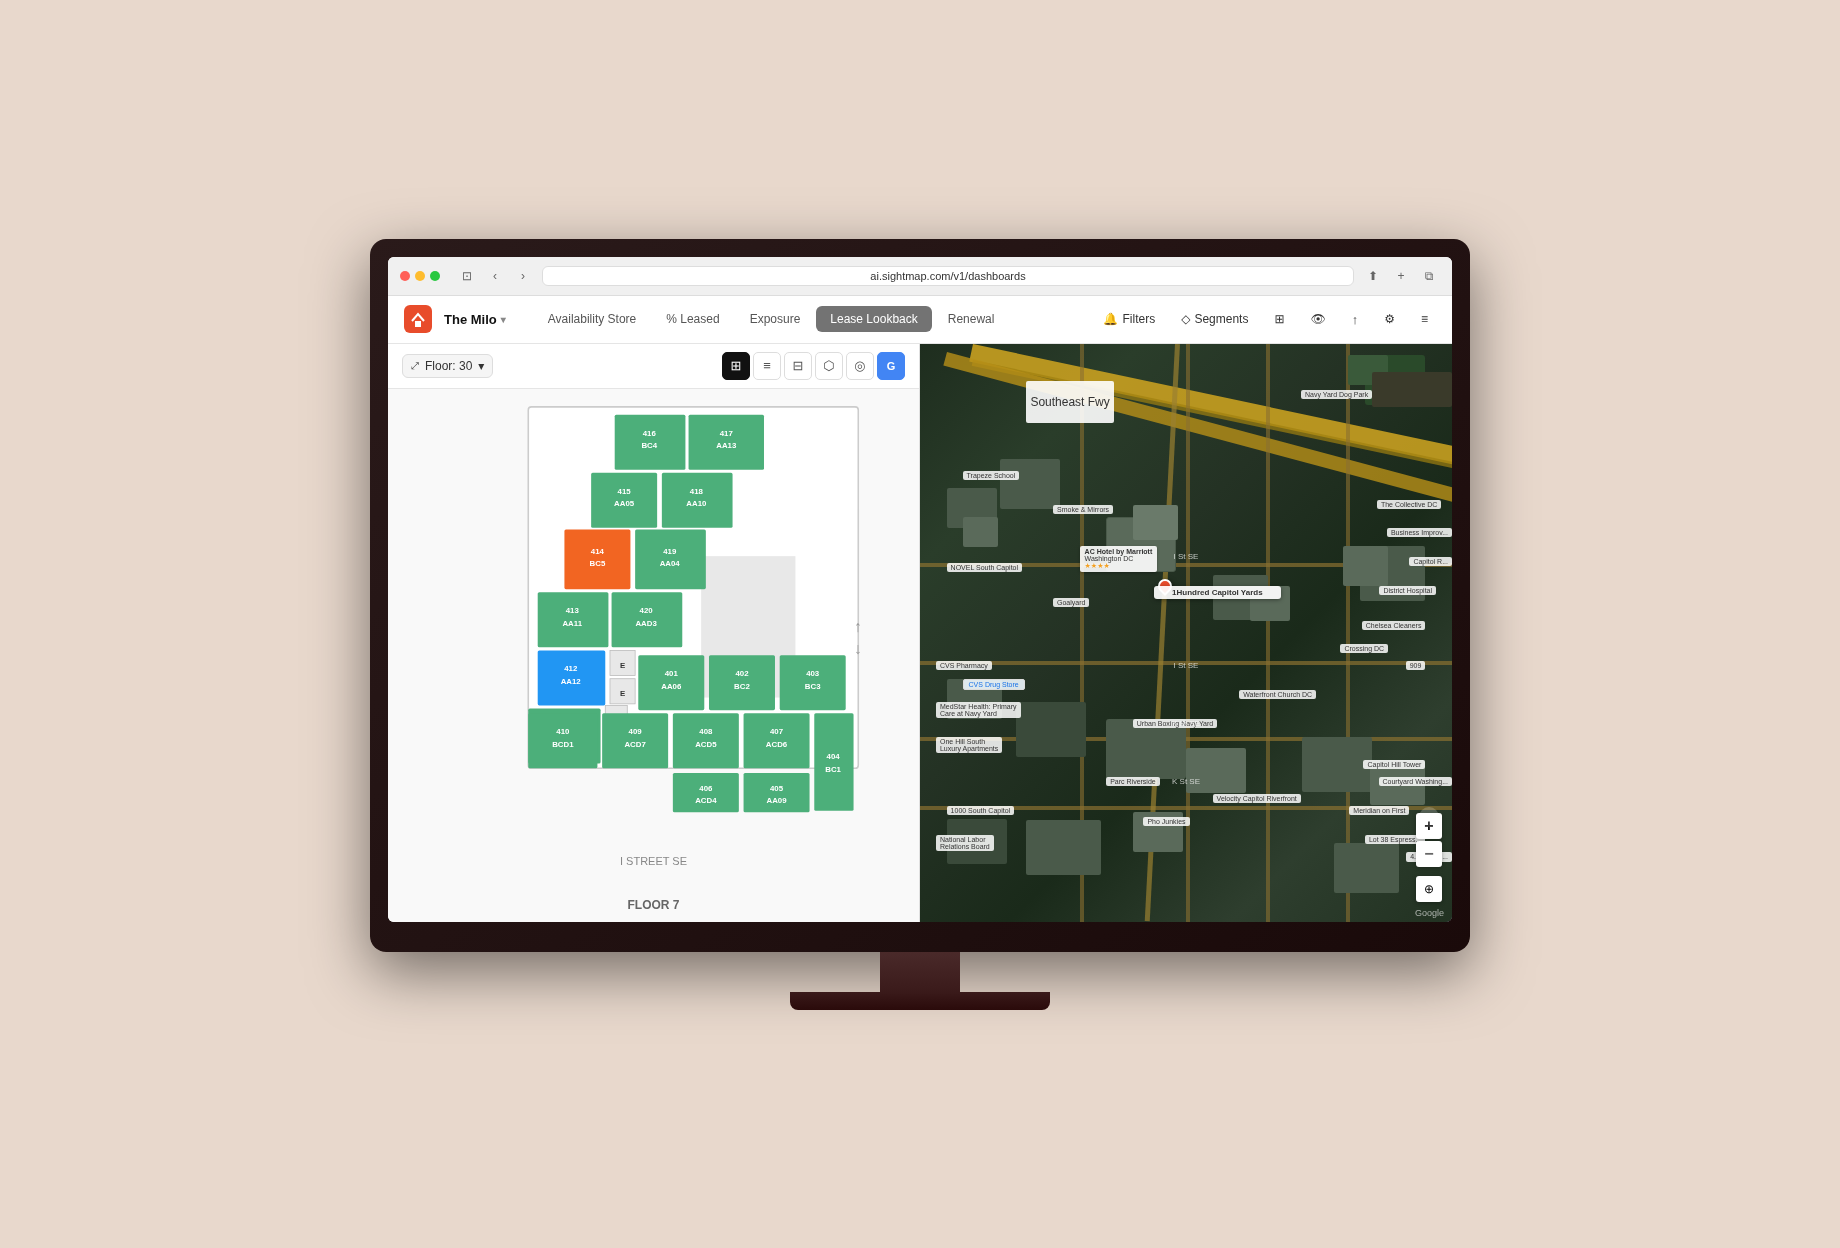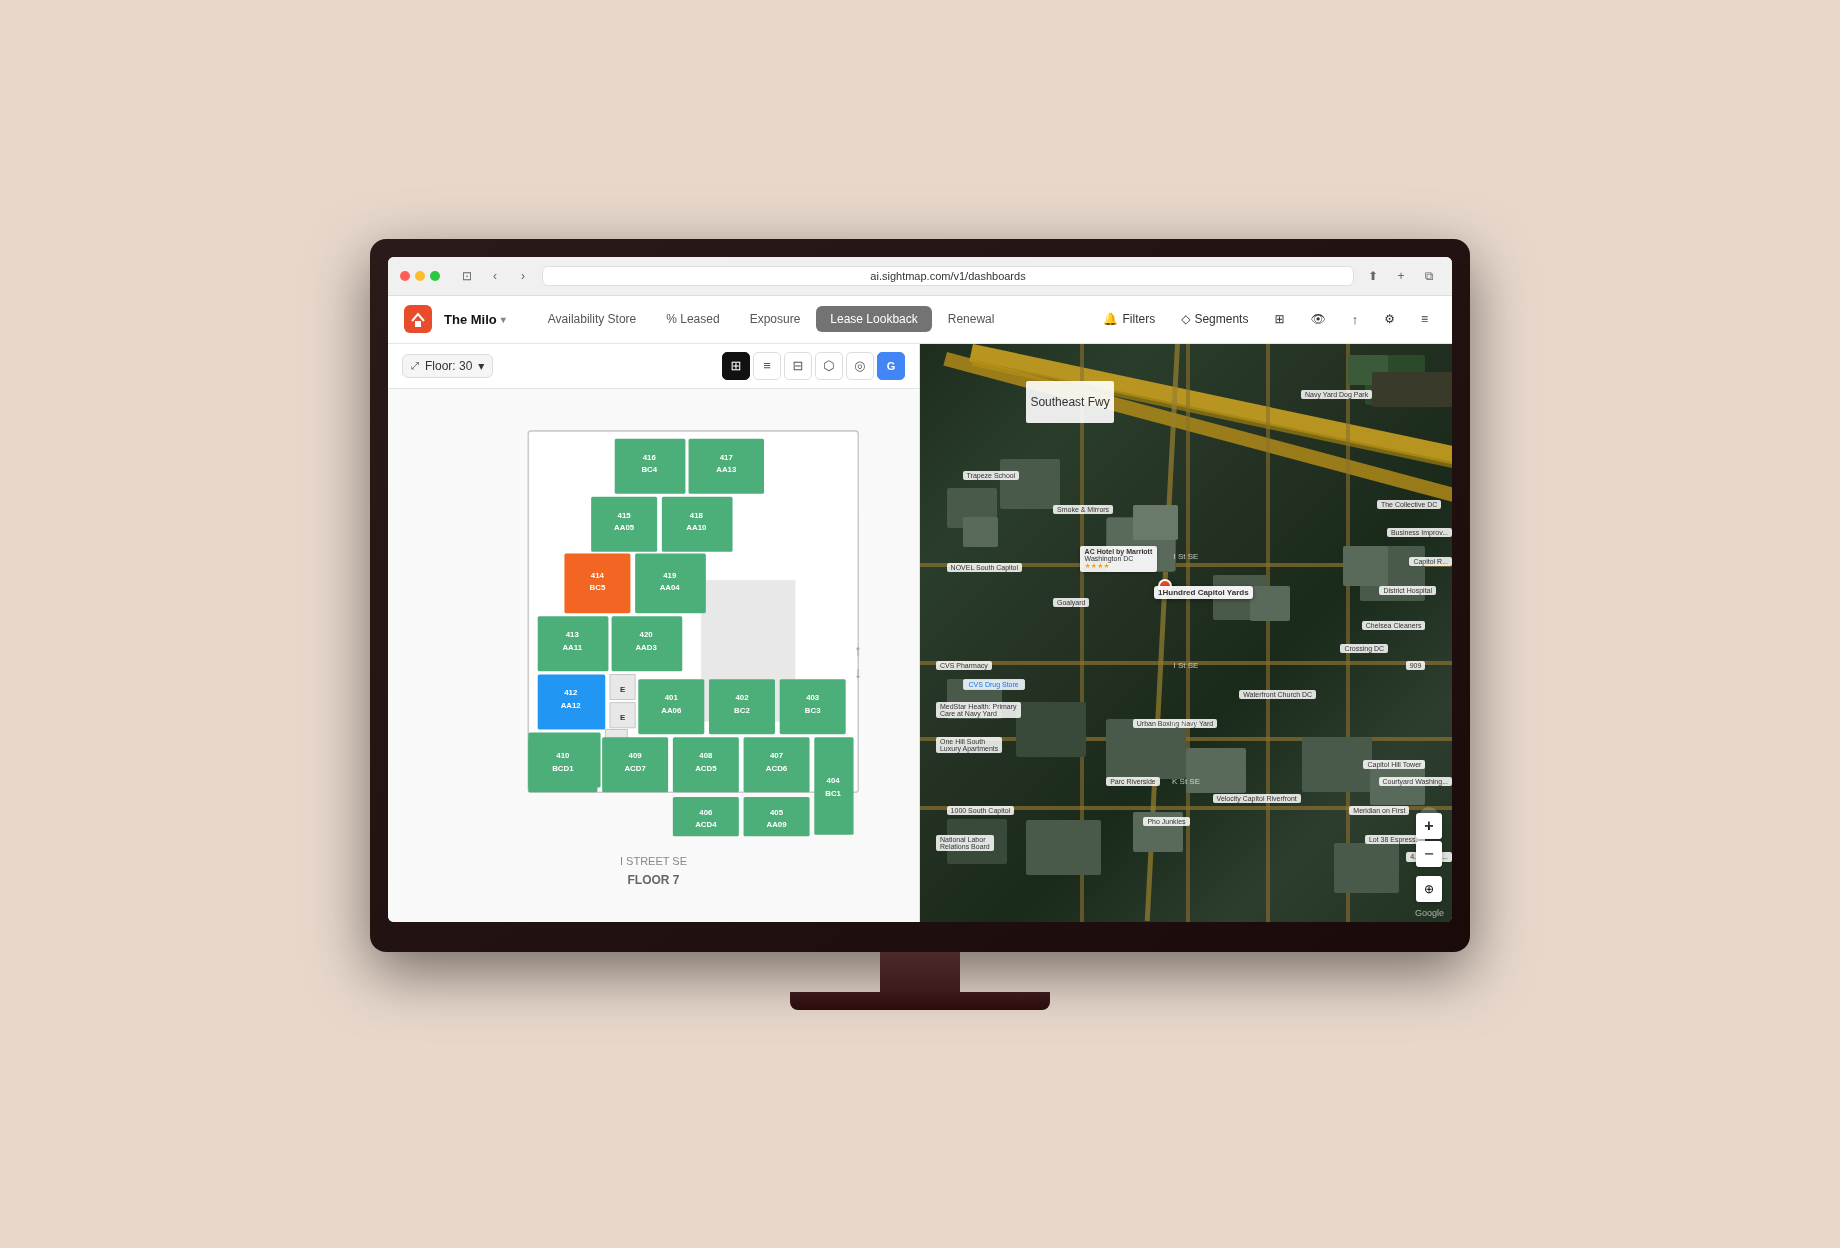--- a/index.html
+++ b/index.html
@@ -218,21 +218,21 @@
       border-color: #4285f4;
       font-weight: bold;
       font-size: 11px;
     }
     
     .floorplan-area {
       flex: 1;
       display: flex;
       flex-direction: column;
       align-items: center;
-      justify-content: center;
+      justify-content: space-between;
       padding: 10px;
       position: relative;
     }
     .floorplan-svg-container {
       width: 90%;
       max-width: 440px;
     }
     .floor-label {
       text-align: center;
       font-size: 11px;
@@ -569,21 +569,21 @@
                 <div style="position:absolute;top:8%;right:15%;background:rgba(255,255,255,0.85);border-radius:2px;padding:1px 4px;font-size:7px;color:#333;white-space:nowrap;font-family:sans-serif;">Navy Yard Dog Park</div>
                 <div style="position:absolute;top:22%;left:8%;background:rgba(255,255,255,0.85);border-radius:2px;padding:1px 4px;font-size:7px;color:#333;white-space:nowrap;font-family:sans-serif;">Trapeze School</div>
                 <div style="position:absolute;top:28%;left:25%;background:rgba(255,255,255,0.85);border-radius:2px;padding:1px 4px;font-size:7px;color:#333;white-space:nowrap;font-family:sans-serif;">Smoke &amp; Mirrors</div>
                 <div style="position:absolute;top:35%;left:30%;background:rgba(255,255,255,0.9);border-radius:2px;padding:2px 5px;font-size:7px;color:#333;white-space:nowrap;font-family:sans-serif;box-shadow:0 1px 3px rgba(0,0,0,0.3);">
                   <div style="font-weight:600;">AC Hotel by Marriott</div>
                   <div>Washington DC</div>
                   <div style="color:#f4a020;">★★★★</div>
                 </div>
                 <div style="position:absolute;top:38%;left:5%;background:rgba(255,255,255,0.85);border-radius:2px;padding:1px 4px;font-size:7px;color:#333;white-space:nowrap;font-family:sans-serif;">NOVEL South Capitol</div>
                 <div style="position:absolute;top:44%;left:25%;background:rgba(255,255,255,0.85);border-radius:2px;padding:1px 4px;font-size:7px;color:#333;white-space:nowrap;font-family:sans-serif;">Goalyard</div>
-                <div style="position:absolute;top:42%;left:44%;background:rgba(255,255,255,0.92);border-radius:3px;padding:2px 4px;font-size:8px;color:#333;white-space:nowrap;font-family:sans-serif;font-weight:600;box-shadow:0 1px 4px rgba(0,0,0,0.4);">1Hundred Capitol Yards</div>
+                <div style="position:absolute;top:42%;left:44%;background:rgba(255,255,255,0.92);border-radius:3px;padding:2px 18px;font-size:8px;color:#333;white-space:nowrap;font-family:sans-serif;font-weight:600;box-shadow:0 1px 4px rgba(0,0,0,0.4);">1Hundred Capitol Yards</div>
                 <div style="position:absolute;top:48%;right:5%;background:rgba(255,255,255,0.85);border-radius:2px;padding:1px 4px;font-size:7px;color:#333;white-space:nowrap;font-family:sans-serif;">Chelsea Cleaners</div>
                 <div style="position:absolute;top:42%;right:3%;background:rgba(255,255,255,0.85);border-radius:2px;padding:1px 4px;font-size:7px;color:#333;white-space:nowrap;font-family:sans-serif;">District Hospital</div>
                 <div style="position:absolute;top:37%;right:0%;background:rgba(255,255,255,0.85);border-radius:2px;padding:1px 4px;font-size:7px;color:#333;white-space:nowrap;font-family:sans-serif;">Capitol R...</div>
                 <div style="position:absolute;top:32%;right:0%;background:rgba(255,255,255,0.85);border-radius:2px;padding:1px 4px;font-size:7px;color:#333;white-space:nowrap;font-family:sans-serif;">Business Improv...</div>
                 <div style="position:absolute;top:27%;right:2%;background:rgba(255,255,255,0.85);border-radius:2px;padding:1px 4px;font-size:7px;color:#333;white-space:nowrap;font-family:sans-serif;">The Collective DC</div>
                 <div style="position:absolute;top:55%;left:3%;background:rgba(255,255,255,0.85);border-radius:2px;padding:1px 4px;font-size:7px;color:#333;white-space:nowrap;font-family:sans-serif;">CVS Pharmacy</div>
                 <div style="position:absolute;top:58%;left:8%;background:rgba(255,255,255,0.85);border-radius:2px;padding:1px 5px;font-size:7px;color:#1a73e8;white-space:nowrap;font-family:sans-serif;border:1px solid #ddd;background:rgba(240,248,255,0.9);">CVS Drug Store</div>
                 <div style="position:absolute;top:62%;left:3%;background:rgba(255,255,255,0.85);border-radius:2px;padding:1px 4px;font-size:7px;color:#333;white-space:nowrap;font-family:sans-serif;">
                   <div>MedStar Health: Primary</div>
                   <div>Care at Navy Yard</div>

